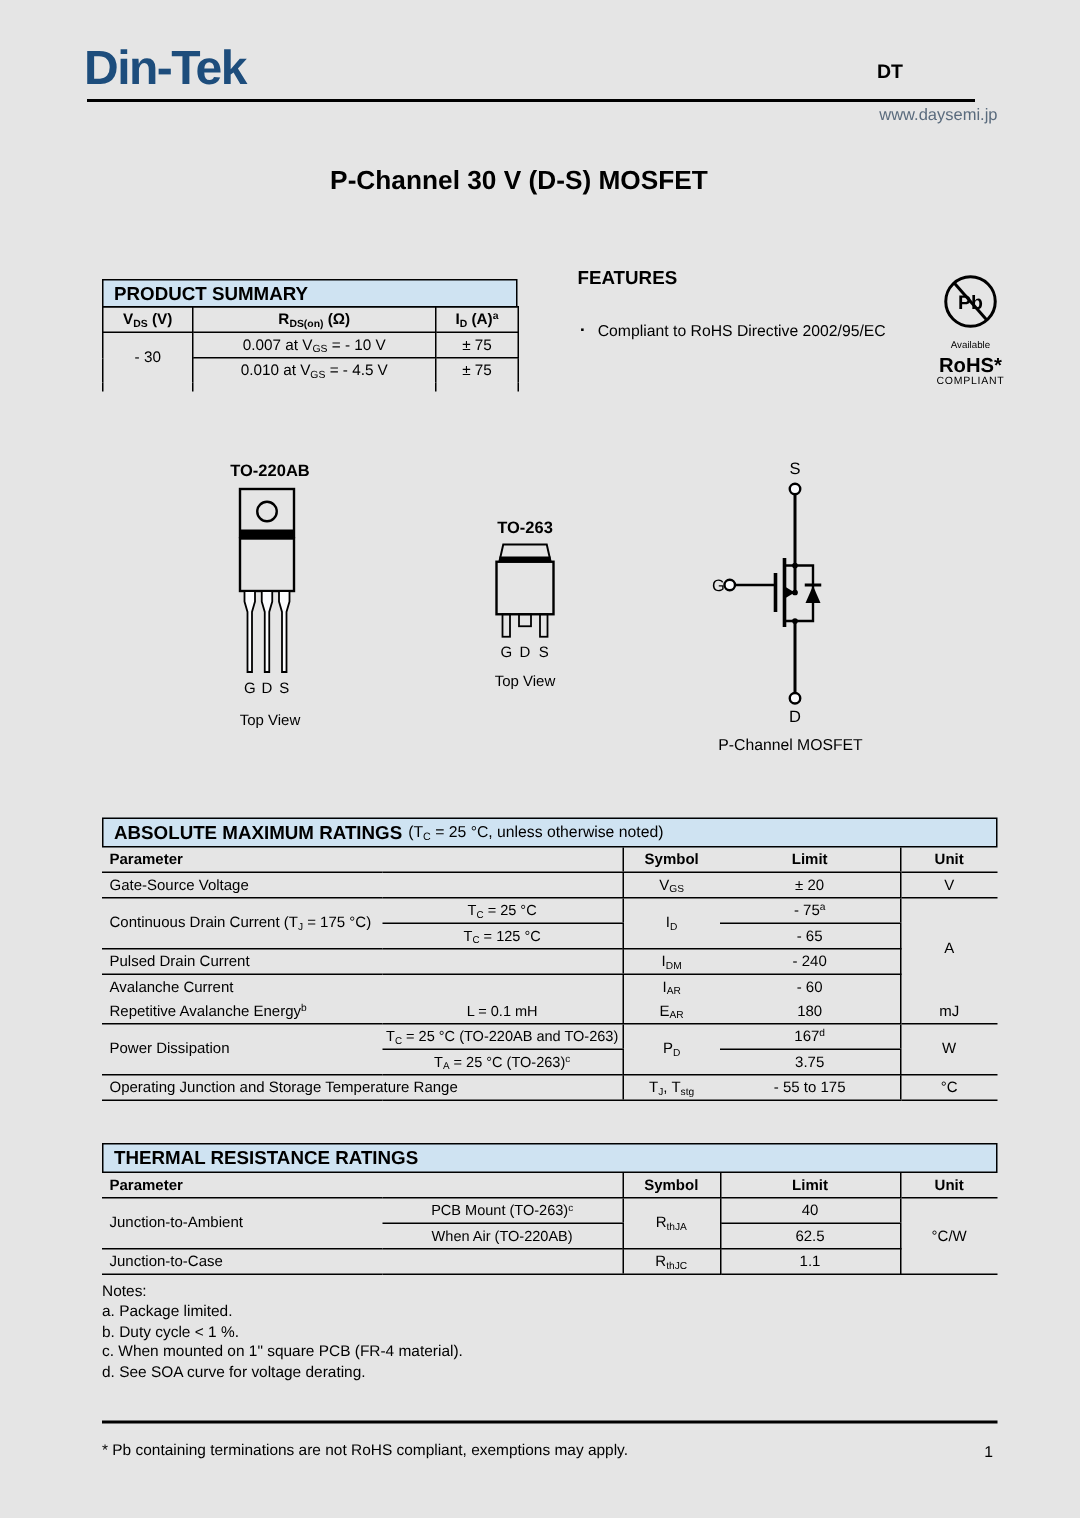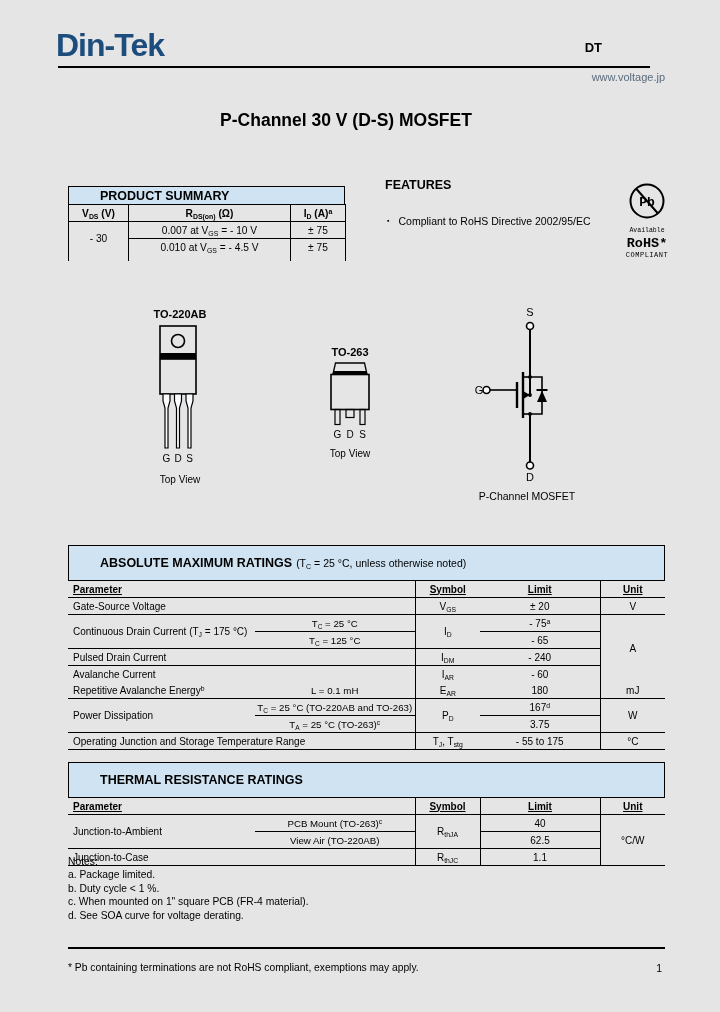--- a/index.html
+++ b/index.html
@@ -17,83 +17,83 @@
   .website{position:absolute;left:440px;top:71px;width:225px;text-align:right;
         font-size:11px;color:#5a6b7d;}
 
   
   .doc-title{position:absolute;left:0;top:110px;width:692px;text-align:center;
         font-size:17.5px;font-weight:bold;}
 
   
   .band{background:#cfe3f2;border:1px solid #000;box-sizing:border-box;
         display:flex;align-items:center;padding-left:7px;}
-  .band .bt{font-weight:bold;font-size:12.5px;margin-left:24px;}
+  .band .bt{font-weight:bold;font-size:12.5px;}
   .band .bn{font-size:10.5px;margin-left:4px;}
 
   
   .ps{position:absolute;left:68px;top:186px;width:277px;}
   .ps .band{height:19px;}
   table.pst{border-collapse:collapse;table-layout:fixed;width:277px;margin-top:-1px;
         font-size:10.2px;}
   table.pst th,table.pst td{border:1px solid #000;text-align:center;padding:0;height:16px;
         font-weight:normal;overflow:hidden;white-space:nowrap;}
   table.pst th{font-weight:bold;}
   table.pst tr.last td{border-bottom:none;}
   table.pst tr.stub td{border-bottom:none;border-top:none;height:6px;}
 
   
   .features{position:absolute;left:385px;top:178px;width:230px;}
   .feat-title{font-size:12.5px;font-weight:bold;}
   .feat-item{margin-top:23px;font-size:10.5px;display:flex;}
   .feat-bullet{font-size:7px;margin:2px 9px 0 2px;}
 
   
-  .rohs{position:absolute;left:618px;top:182px;width:58px;text-align:center;font-family:Liberation Mono, monospace;}
+  .rohs{position:absolute;left:618px;top:182px;width:58px;text-align:center;}
   .rohs .avail{font-size:6.5px;margin-top:-2px;}
   .rohs .rname{font-size:13.5px;font-weight:bold;margin-top:2px;}
   .rohs .rcomp{font-size:7px;letter-spacing:0.5px;}
 
   
   .pkg{position:absolute;text-align:center;}
   .pkg .pname{font-size:11px;font-weight:bold;}
   .pkg .pview{font-size:10px;}
   .pkg-to220{left:140px;top:308px;width:80px;}
   .pkg-to263{left:318px;top:346px;width:64px;}
   .sym-wrap{position:absolute;left:455px;top:300px;width:150px;}
 
   
   .ratings{position:absolute;left:68px;width:597px;}
   .abs{top:545px;} .thermal{top:762px;}
-  .ratings .band{height:36px;}
+  .ratings .band{height:20px;}
   table.rt{border-collapse:collapse;table-layout:fixed;width:597px;font-size:10px;}
   table.rt th,table.rt td{padding:0 2px;height:16px;font-weight:normal;overflow:hidden;
         white-space:nowrap;vertical-align:middle;}
-  table.rt th{font-weight:bold;text-align:center;text-decoration:underline;}
+  table.rt th{font-weight:bold;text-align:center;}
   table.rt .pl{text-align:left;padding-left:5px;}
   table.rt .ctr{text-align:center;}
   table.rt .cond{text-align:center;font-size:9.7px;}
   .bl{border-left:1px solid #000;} .br{border-right:1px solid #000;}
   .bb{border-bottom:1px solid #000;} .bb2{border-bottom:1.5px solid #000;}
 
   
   .notes{position:absolute;left:68px;top:855px;font-size:10.3px;line-height:13.4px;}
   .footnote{position:absolute;left:68px;top:929px;font-size:10.3px;margin-top:33px;}
   .hr-footer{position:absolute;left:68px;top:947px;width:597px;height:1.5px;background:#000;}
   .page-num{position:absolute;left:600px;top:962px;width:62px;text-align:right;font-size:10.5px;}
 </style>
 </head>
 <body>
 
 <div class="page">
 
   <div class="logo">Din-Tek</div>
   <div class="part-code">DT</div>
   <div class="hr-header"></div>
-  <div class="website">www.voltage.jp</div>
+  <div class="website">www.daysemi.jp</div>
 
   <div class="doc-title">P-Channel 30 V (D-S) MOSFET</div>
 
   <div class="ps">
     <div class="band">
       <span class="bt">PRODUCT SUMMARY</span>
     </div>
     <table class="pst">
       <colgroup>
           <col style="width:60px">
@@ -298,21 +298,21 @@
         <th class="bl bb2">Unit</th>
       </tr>
       <tr>
         <td rowspan="2" class="pl bb2">Junction-to-Ambient</td>
         <td class="cond bb">PCB Mount (TO-263)<sup>c</sup></td>
         <td rowspan="2" class="bl br ctr bb2">R<sub>thJA</sub></td>
         <td class="ctr bb">40</td>
         <td rowspan="3" class="bl ctr bb2">°C/W</td>
       </tr>
       <tr>
-        <td class="cond bb2">View Air (TO-220AB)</td>
+        <td class="cond bb2">When Air (TO-220AB)</td>
         <td class="ctr bb2">62.5</td>
       </tr>
       <tr>
         <td colspan="2" class="pl bb2">Junction-to-Case</td>
         <td class="bl br ctr bb2">R<sub>thJC</sub></td>
         <td class="ctr bb2">1.1</td>
       </tr>
     </tbody>
       </table>
   </div>

